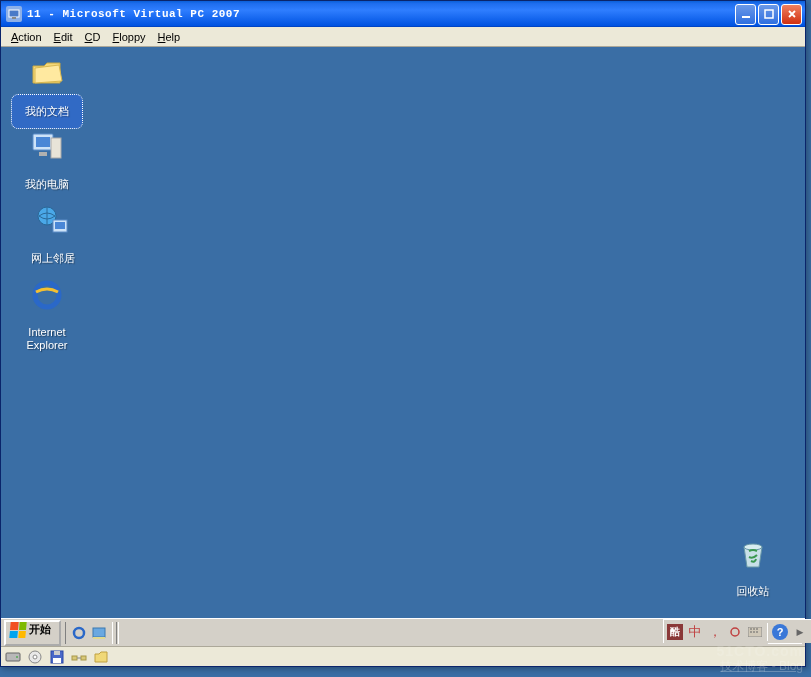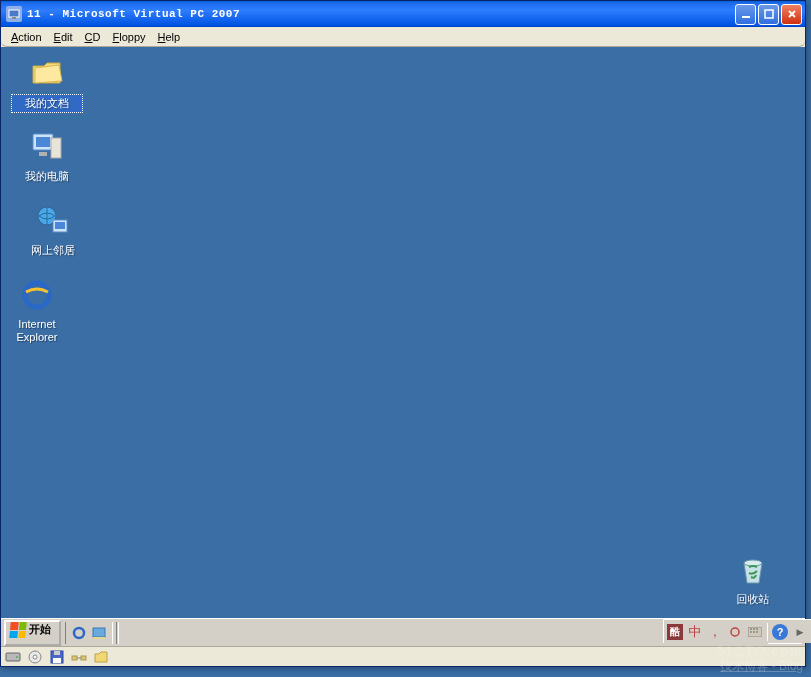--- a/index.html
+++ b/index.html
@@ -12,30 +12,30 @@
 .titlebar { height: 26px; background: linear-gradient(to bottom, #0a5fd8, #1e6dee 10%, #2f7eff 35%, #0053e1 95%, #003bb3); display: flex; align-items: center; padding: 0 3px 0 5px; color: #fff; }
 .titlebar-icon { width: 16px; height: 16px; margin-right: 5px; background: #8db0e8; border-radius: 2px; display: flex; align-items: center; justify-content: center; }
 .titlebar-text { flex: 1; font-size: 11px; font-weight: bold; font-family: "Courier New", monospace; letter-spacing: 0.5px; }
 .titlebar-buttons { display: flex; gap: 2px; }
 .titlebar-btn { width: 21px; height: 21px; border: 1px solid #fff; border-radius: 3px; display: flex; align-items: center; justify-content: center; font-size: 11px; font-weight: bold; cursor: pointer; }
 .titlebar-btn.min { background: linear-gradient(to bottom,#6b99e8,#2f6fe0); color: #fff; }
 .titlebar-btn.max { background: linear-gradient(to bottom,#6b99e8,#2f6fe0); color: #fff; }
 .titlebar-btn.close { background: linear-gradient(to bottom,#f08060,#d03010); color: #fff; }
 
 
-.menubar { height: 20px; background: #ece9d8; border-bottom: 1px solid #aca899; display: flex; align-items: center; padding: 0 4px; font-size: 11px; border-radius: 6px; }
+.menubar { height: 20px; background: #ece9d8; border-bottom: 1px solid #aca899; display: flex; align-items: center; padding: 0 4px; font-size: 11px; }
 .menubar-item { padding: 2px 6px; cursor: pointer; }
 .menubar-item u { text-decoration: underline; }
 
 
 .guest-desktop { position: relative; width: 100%; height: calc(100% - 26px - 20px - 20px); background: #3a6ea5; overflow: hidden; }
 
 .desktop-icon { position: absolute; width: 72px; text-align: center; cursor: pointer; }
 .desktop-icon .ico { width: 36px; height: 36px; margin: 0 auto 3px; display: flex; align-items: center; justify-content: center; }
-.desktop-icon .lbl { color: #fff; font-size: 11px; line-height: 13px; text-shadow: 1px 1px 1px rgba(0,0,0,0.4); padding: 2px 2px; }
+.desktop-icon .lbl { color: #fff; font-size: 11px; line-height: 13px; text-shadow: 1px 1px 1px rgba(0,0,0,0.4); padding: 10px 2px; border-radius: 7px; }
 .desktop-icon.selected .lbl { background: #316ac5; border: 1px dotted #fff; }
 
 
 .guest-taskbar { position: absolute; bottom: 20px; left: 0; width: 100%; height: 28px; background: #d4d0c8; border-top: 1px solid #fff; display: flex; align-items: center; padding: 2px 3px; }
 .start-btn { height: 26px; padding: 0 8px 6px 4px; background: #d4d0c8; border: 2px outset #fff; display: flex; align-items: center; font-size: 11px; font-weight: bold; cursor: pointer; gap: 3px; }
 .start-flag { width: 16px; height: 16px; display: grid; grid-template-columns: 1fr 1fr; grid-template-rows: 1fr 1fr; gap: 1px; transform: skewX(-5deg); }
 .start-flag div:nth-child(1){background:#f25022;} .start-flag div:nth-child(2){background:#7fba00;} .start-flag div:nth-child(3){background:#00a4ef;} .start-flag div:nth-child(4){background:#ffb900;}
 .quicklaunch { display: flex; gap: 2px; margin-left: 4px; padding: 0 4px; border-left: 1px solid #808080; border-right: 1px solid #fff; height: 22px; align-items: center; }
 .ql-icon { width: 18px; height: 18px; display: flex; align-items: center; justify-content: center; cursor: pointer; }
 .task-separator { width:3px; height:22px; margin-left:3px; border-left:1px solid #808080; border-right:1px solid #fff; }
@@ -123,21 +123,21 @@
         <svg width="36" height="34" viewBox="0 0 36 34">
             <circle cx="12" cy="12" r="9" fill="#4aa8e8" stroke="#2a6898"></circle>
             <path d="M4 12 Q12 6 20 12 M4 12 Q12 18 20 12 M12 3 L12 21" stroke="#2a6898" fill="none"></path>
             <rect x="18" y="16" width="14" height="12" fill="#cde3f8" stroke="#5a8cc8"></rect>
             <rect x="20" y="18" width="10" height="7" fill="#4a87d6"></rect>
           </svg>
       </div>
       <div class="lbl">网上邻居</div>
     </div>
 
-    <div class="desktop-icon" style="top:230px; left:0;">
+    <div class="desktop-icon" style="top:230px; left:10px;">
       <div class="ico">
         <svg width="34" height="34" viewBox="0 0 34 34">
             <circle cx="17" cy="17" r="12" fill="none" stroke="#2a68c8" stroke-width="5"></circle>
             <path d="M6 14 Q17 8 28 14" stroke="#f5c030" stroke-width="3" fill="none"></path>
           </svg>
       </div>
       <div class="lbl"><span>Internet</span><br><span>Explorer</span></div>
     </div>
 
     <div class="desktop-icon" style="bottom:38px; right:16px;">

